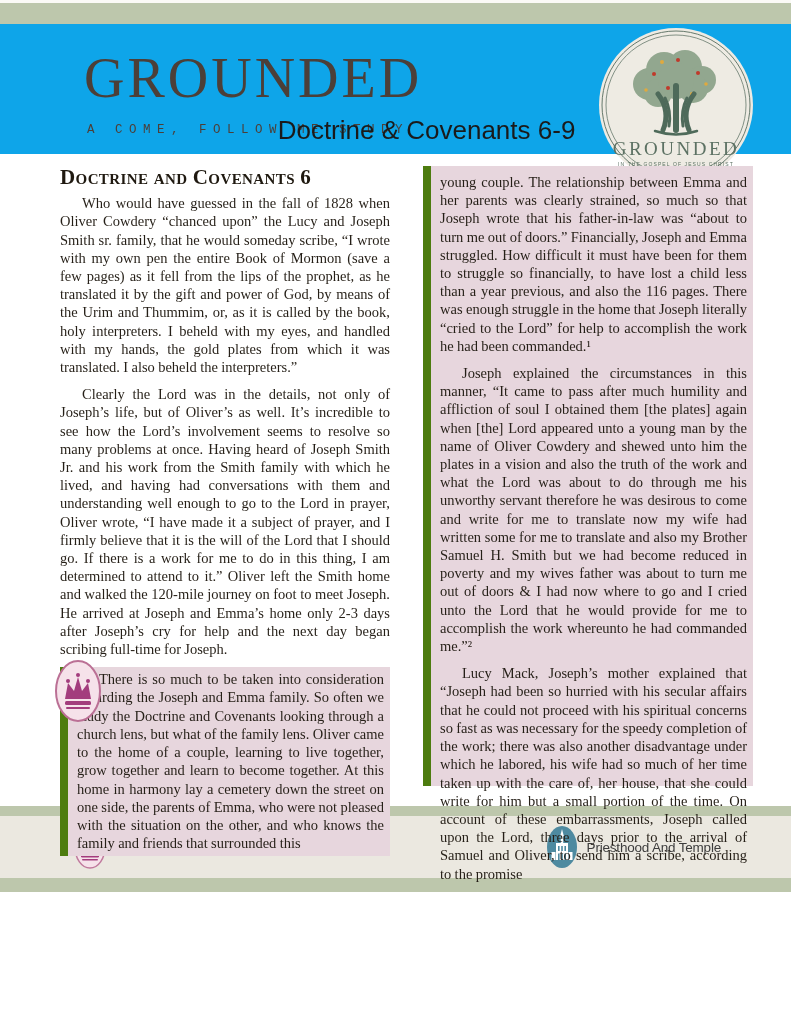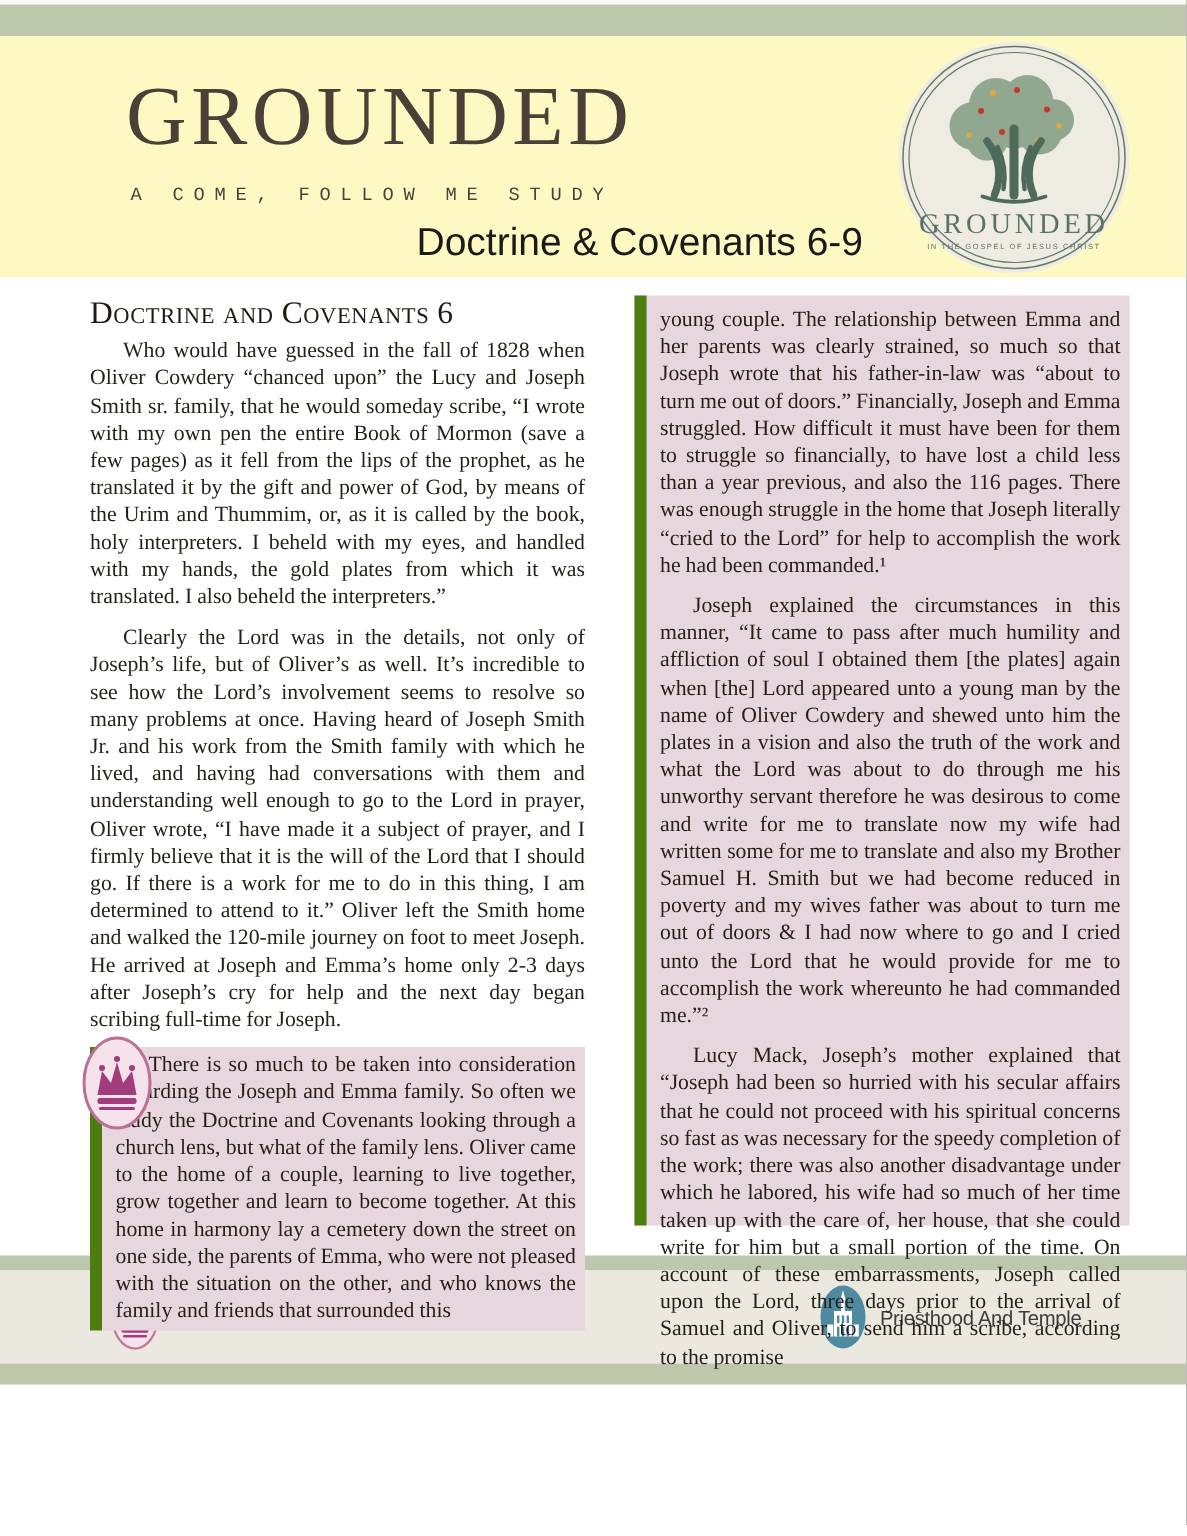--- a/index.html
+++ b/index.html
@@ -5,21 +5,21 @@
   html,body{margin:0;padding:0;background:#888;}
   .page{
     width:791px;height:1024px;position:relative;margin:0 auto;
     background:#ffffff;overflow:hidden;
     font-family:"Liberation Serif", serif;
   }
   .edge-top{height:3px;background:#fbfaf6;}
   .strip{background:#bdc7ac;}
   .strip-top{height:21px;}
   
-  .masthead{height:161px;background:#fef9c3;position:relative;}
+  .masthead{height:130px;background:#0ea5e9;position:relative;}
   .masthead-title{
     position:absolute;left:84px;top:26px;
     font-size:56px;font-weight:400;letter-spacing:3px;
     color:#4c3f38;line-height:1;
   }
   .masthead-sub{
     position:absolute;left:87px;top:99px;
     font-family:Liberation Mono, monospace;
     font-size:12.5px;letter-spacing:6.5px;color:#4c3f38;
   }
@@ -45,21 +45,21 @@
     font-size:15px;margin-top:3px;
   }
   
   .article{
     display:flex;gap:33px;box-sizing:border-box;
     padding:12px 35px 0 60px;height:652px;
     color:#251f17;
   }
   .col{width:330px;font-size:14.5px;line-height:18.2px;text-align:justify;word-spacing:-0.3px;}
   .article h2{
-    font-variant:small-caps;font-size:21px;font-weight:400;
+    font-variant:small-caps;font-size:21px;font-weight:700;
     letter-spacing:0.4px;margin:2px 0 8px 0;color:#1f1910;
   }
   .article p{margin:0 0 9px 0;text-indent:22px;}
   .article p.noindent{text-indent:0;}
   .highlight{
     background:#e7d6dd;border-left:8px solid #4d7c0f;
     padding:3px 6px 4px 9px;position:relative;
   }
   .highlight p{margin:0 0 9px 0;}
   .highlight p:last-child{margin-bottom:0;}

